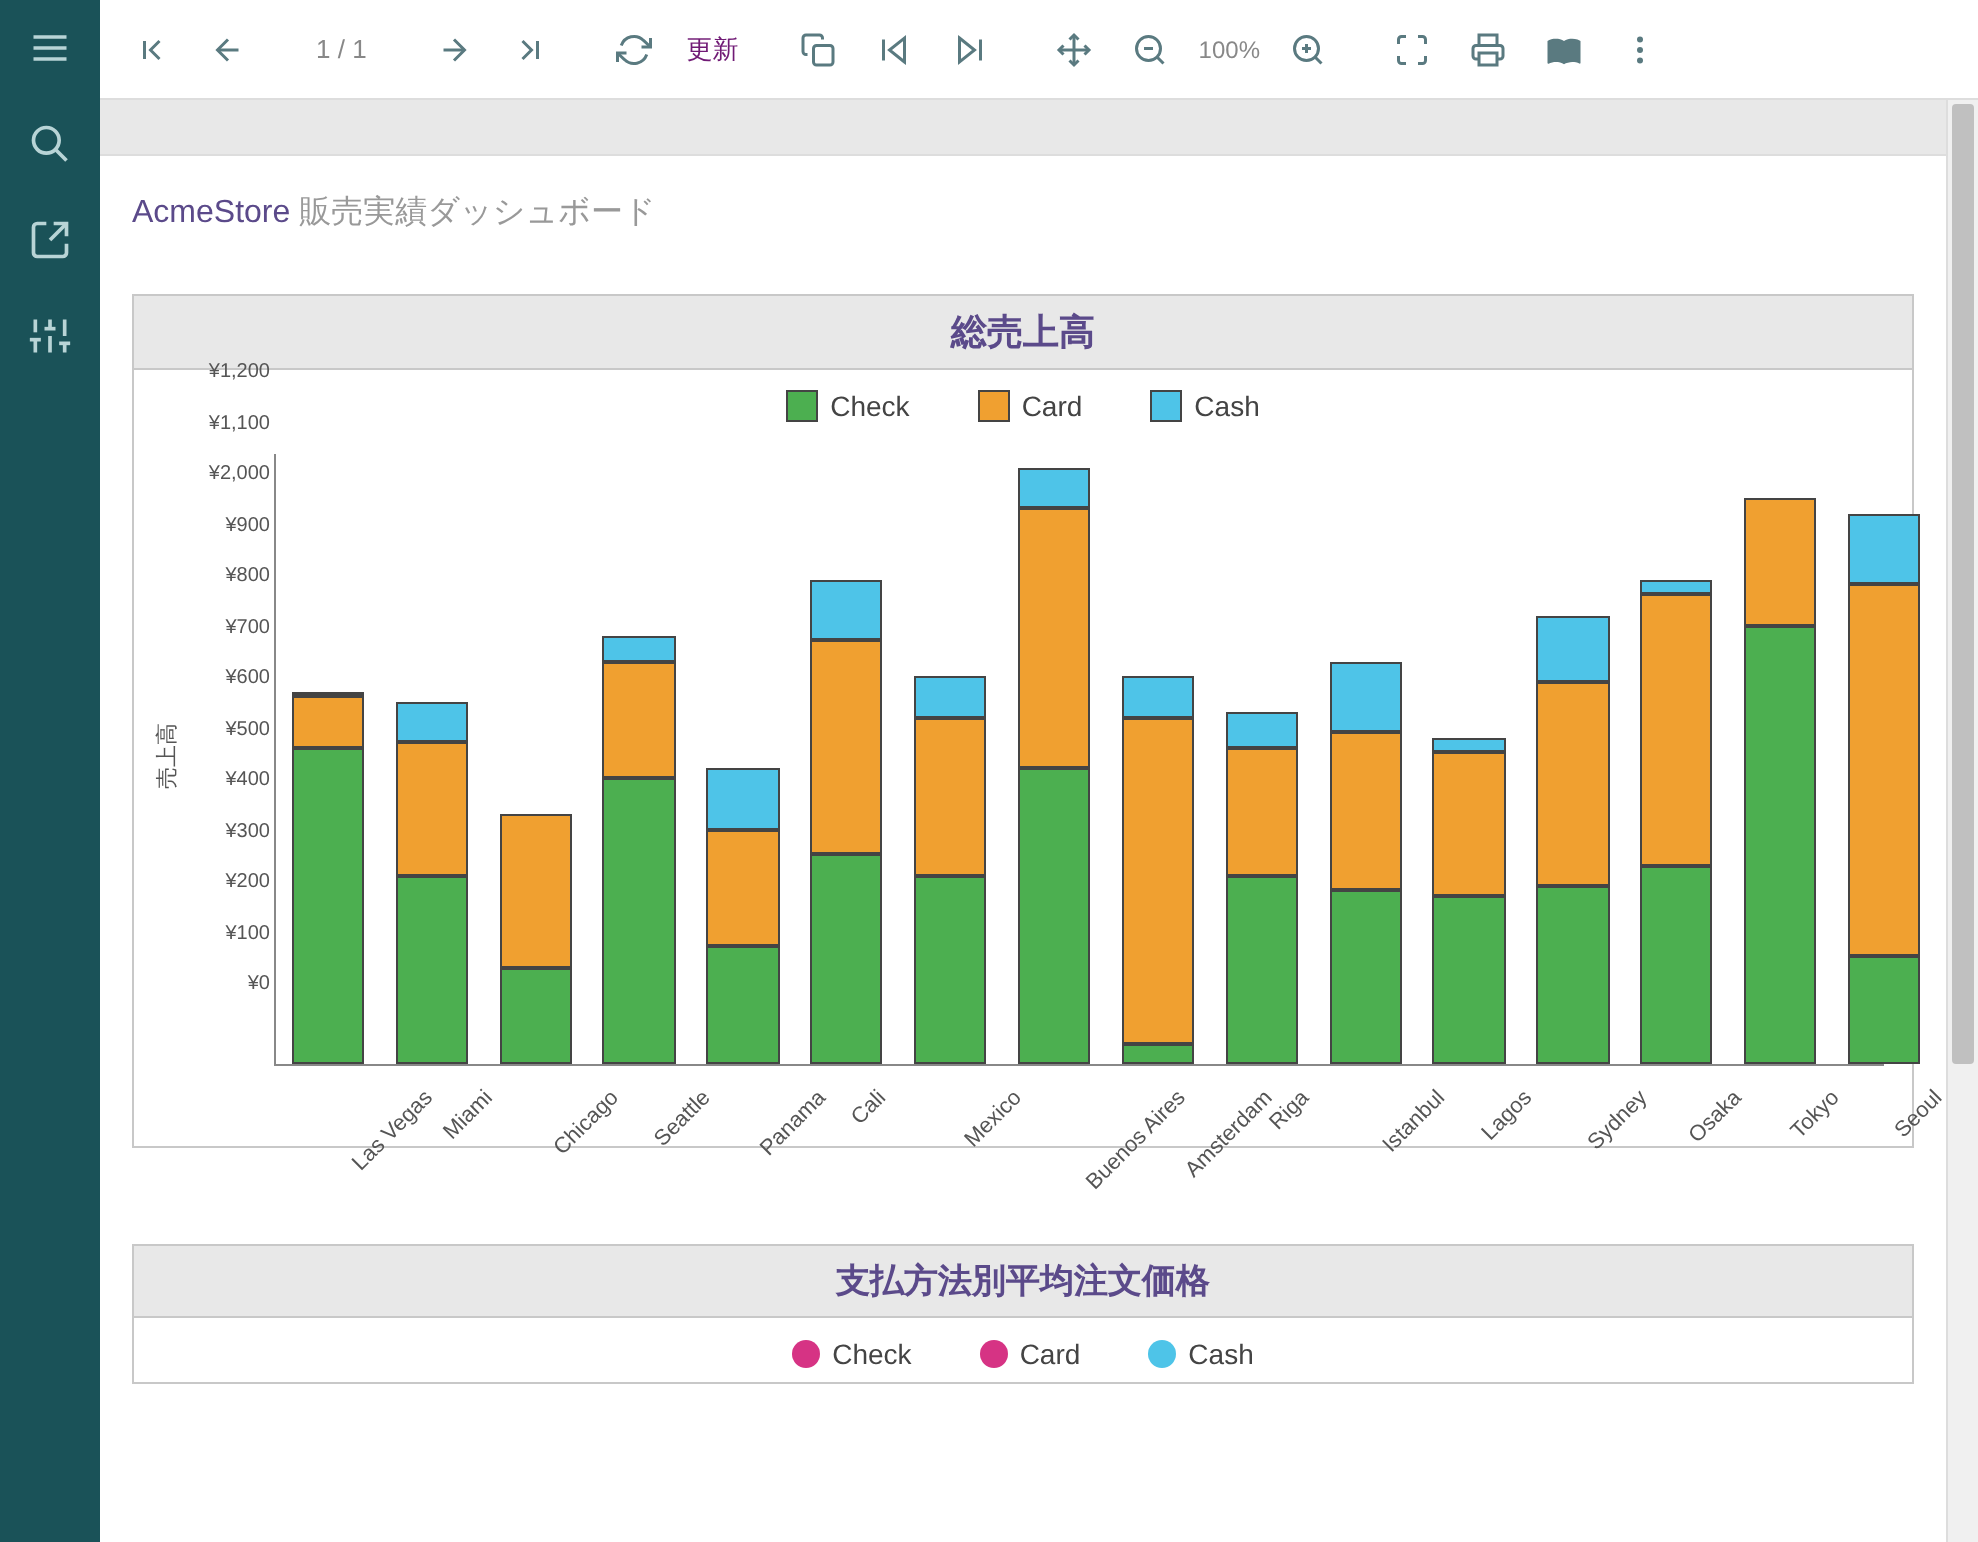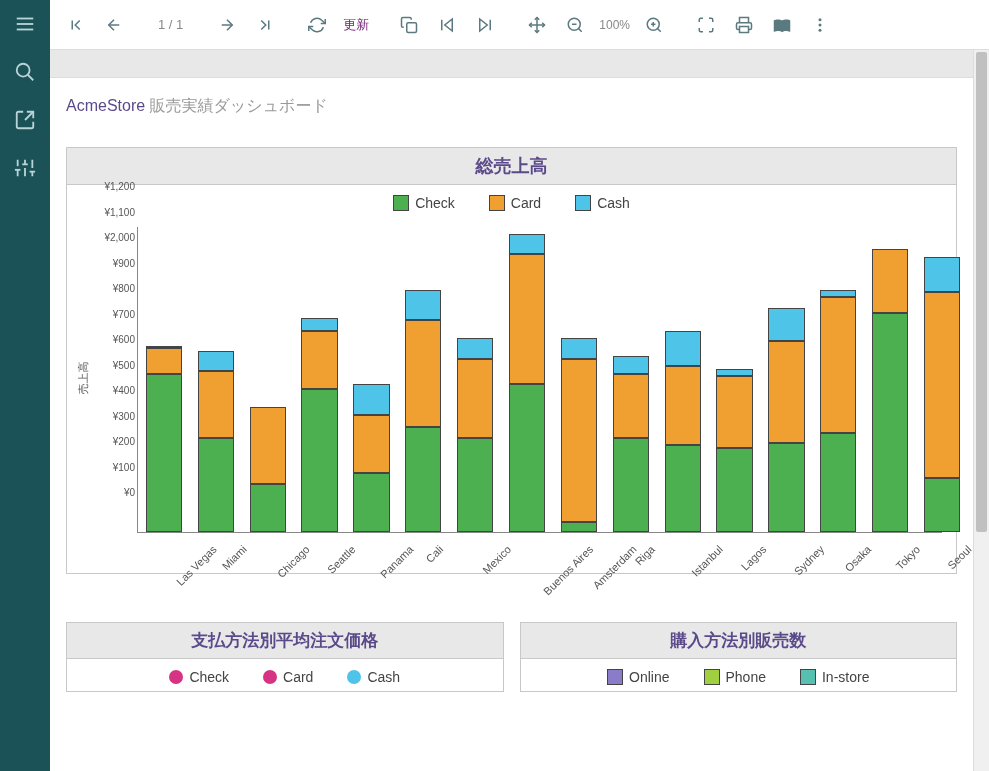--- a/index.html
+++ b/index.html
@@ -348,37 +348,20 @@
                 <div class="legend-item">
                   <div class="legend-dot" style="background: rgb(214, 51, 132);"></div>
                   <span>Card</span>
                 </div>
                 <div class="legend-item">
                   <div class="legend-dot" style="background: rgb(78, 196, 232);"></div>
                   <span>Cash</span>
                 </div>
               </div>
           </div>
-          <div class="lower-block">
-            <div class="lower-title">購入方法別販売数</div>
-            <div class="chart-legend" id="lower-legend-1">
-                <div class="legend-item">
-                  <div class="legend-swatch" style="background: rgb(138, 124, 200);"></div>
-                  <span>Online</span>
-                </div>
-                <div class="legend-item">
-                  <div class="legend-swatch" style="background: rgb(160, 208, 64);"></div>
-                  <span>Phone</span>
-                </div>
-                <div class="legend-item">
-                  <div class="legend-swatch" style="background: rgb(88, 192, 176);"></div>
-                  <span>In-store</span>
-                </div>
-              </div>
-          </div>
         </div>
 
       </div>
       <div class="scrollbar-vert">
           <div class="scrollbar-thumb"></div>
         </div>
     </div>
   </div>
 </div>
 

